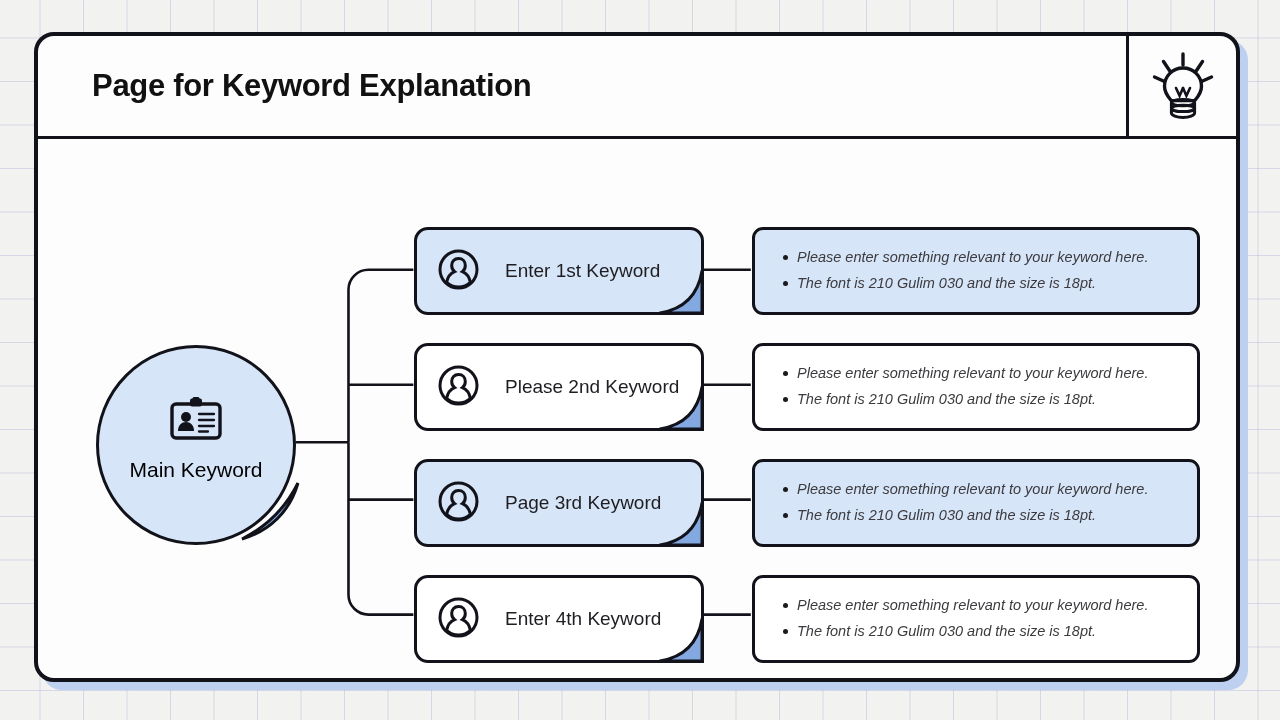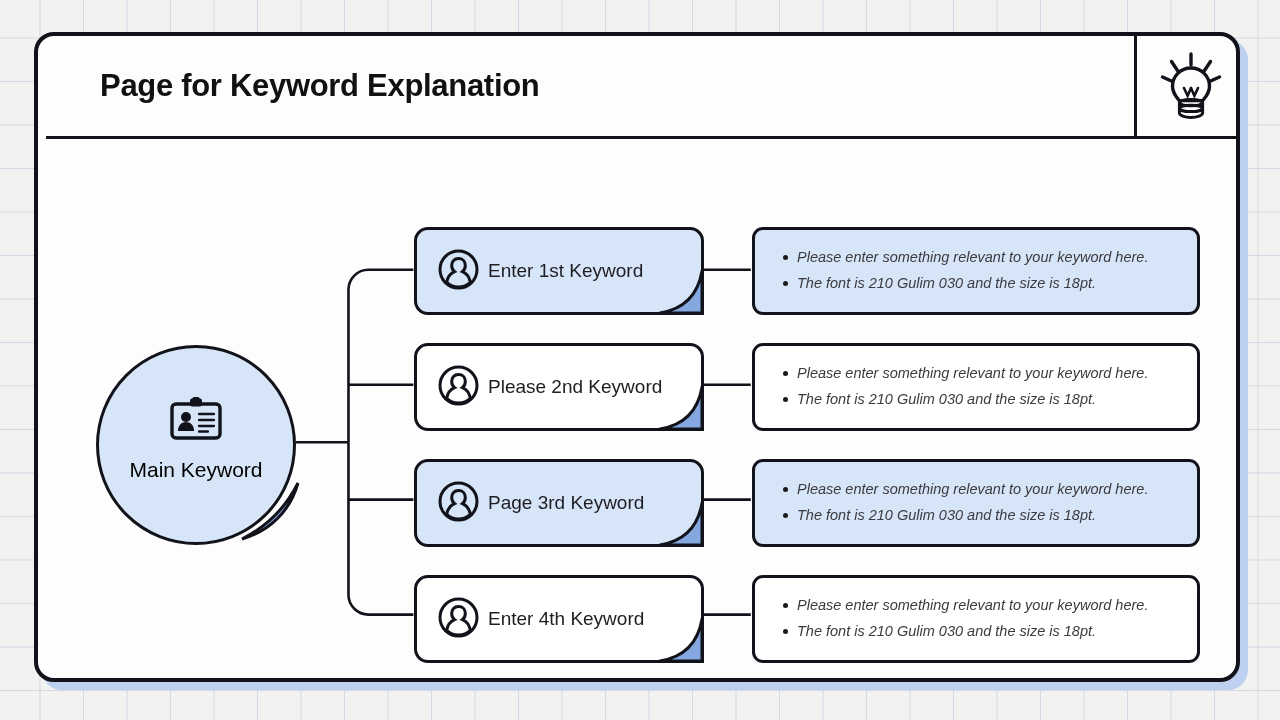--- a/index.html
+++ b/index.html
@@ -53,21 +53,20 @@
 
   
   #header {
     position: absolute;
     left: 0;
     top: 0;
     width: 100%;
     height: 103px;
     border-bottom: 3px solid #12121a;
     box-sizing: border-box;
-    margin-left: 8px;
   }
   #page-title {
     position: absolute;
     left: 54px;
     top: 50%;
     transform: translateY(-50%);
     font-size: 31px;
     font-weight: bold;
     color: #111111;
     letter-spacing: -0.3px;
@@ -165,21 +164,21 @@
     align-items: center;
     background: #ffffff;
     overflow: visible;
   }
   .keyword-box.filled { background: #d7e5f8; }
   .keyword-box .person-icon {
     margin-left: 21px;
     flex: 0 0 auto;
   }
   .keyword-box .keyword-label {
-    margin-left: 9px;
+    margin-left: 26px;
     font-size: 19px;
     color: #1d1d22;
     white-space: nowrap;
   }
   .keyword-box .corner-curl {
     position: absolute;
     right: -3px;
     bottom: -3px;
     width: 50px;
     height: 50px;

